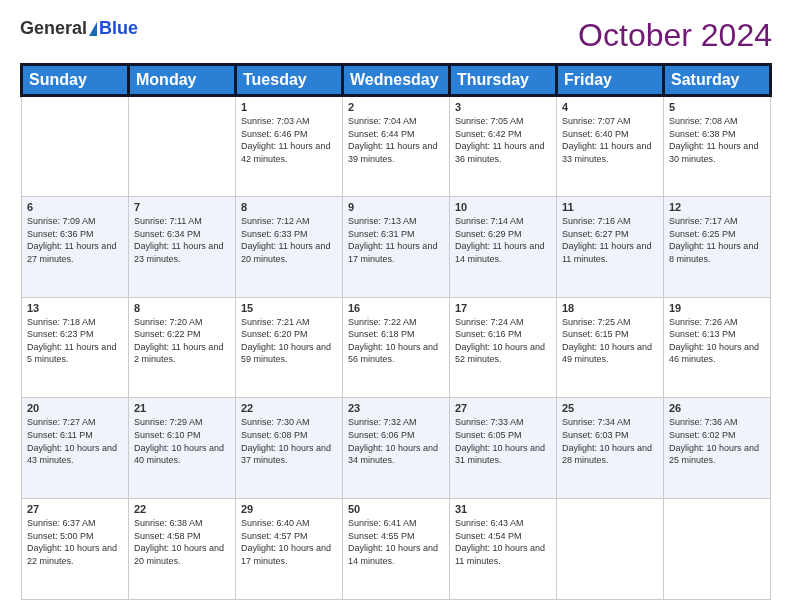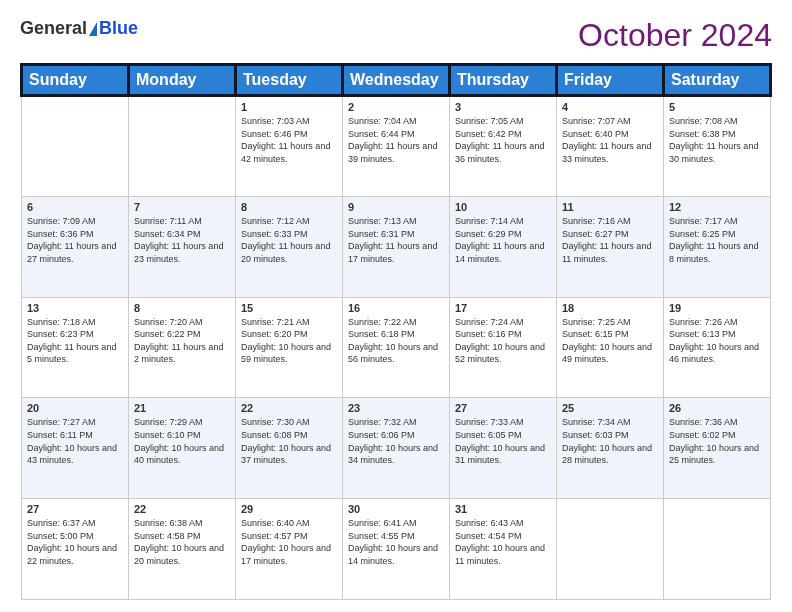--- a/index.html
+++ b/index.html
@@ -252,21 +252,21 @@
           </td>
           <td>
             <span class="day-number">22</span>
             <div class="day-info">Sunrise: 6:38 AM<br>Sunset: 4:58 PM<br>Daylight: 10 hours and 20 minutes.</div>
           </td>
           <td>
             <span class="day-number">29</span>
             <div class="day-info">Sunrise: 6:40 AM<br>Sunset: 4:57 PM<br>Daylight: 10 hours and 17 minutes.</div>
           </td>
           <td>
-            <span class="day-number">30</span>
+            <span class="day-number">50</span>
             <div class="day-info">Sunrise: 6:41 AM<br>Sunset: 4:55 PM<br>Daylight: 10 hours and 14 minutes.</div>
           </td>
           <td>
             <span class="day-number">31</span>
             <div class="day-info">Sunrise: 6:43 AM<br>Sunset: 4:54 PM<br>Daylight: 10 hours and 11 minutes.</div>
           </td>
           <td class="empty-cell"></td>
           <td class="empty-cell"></td>
         </tr>
       </tbody>

